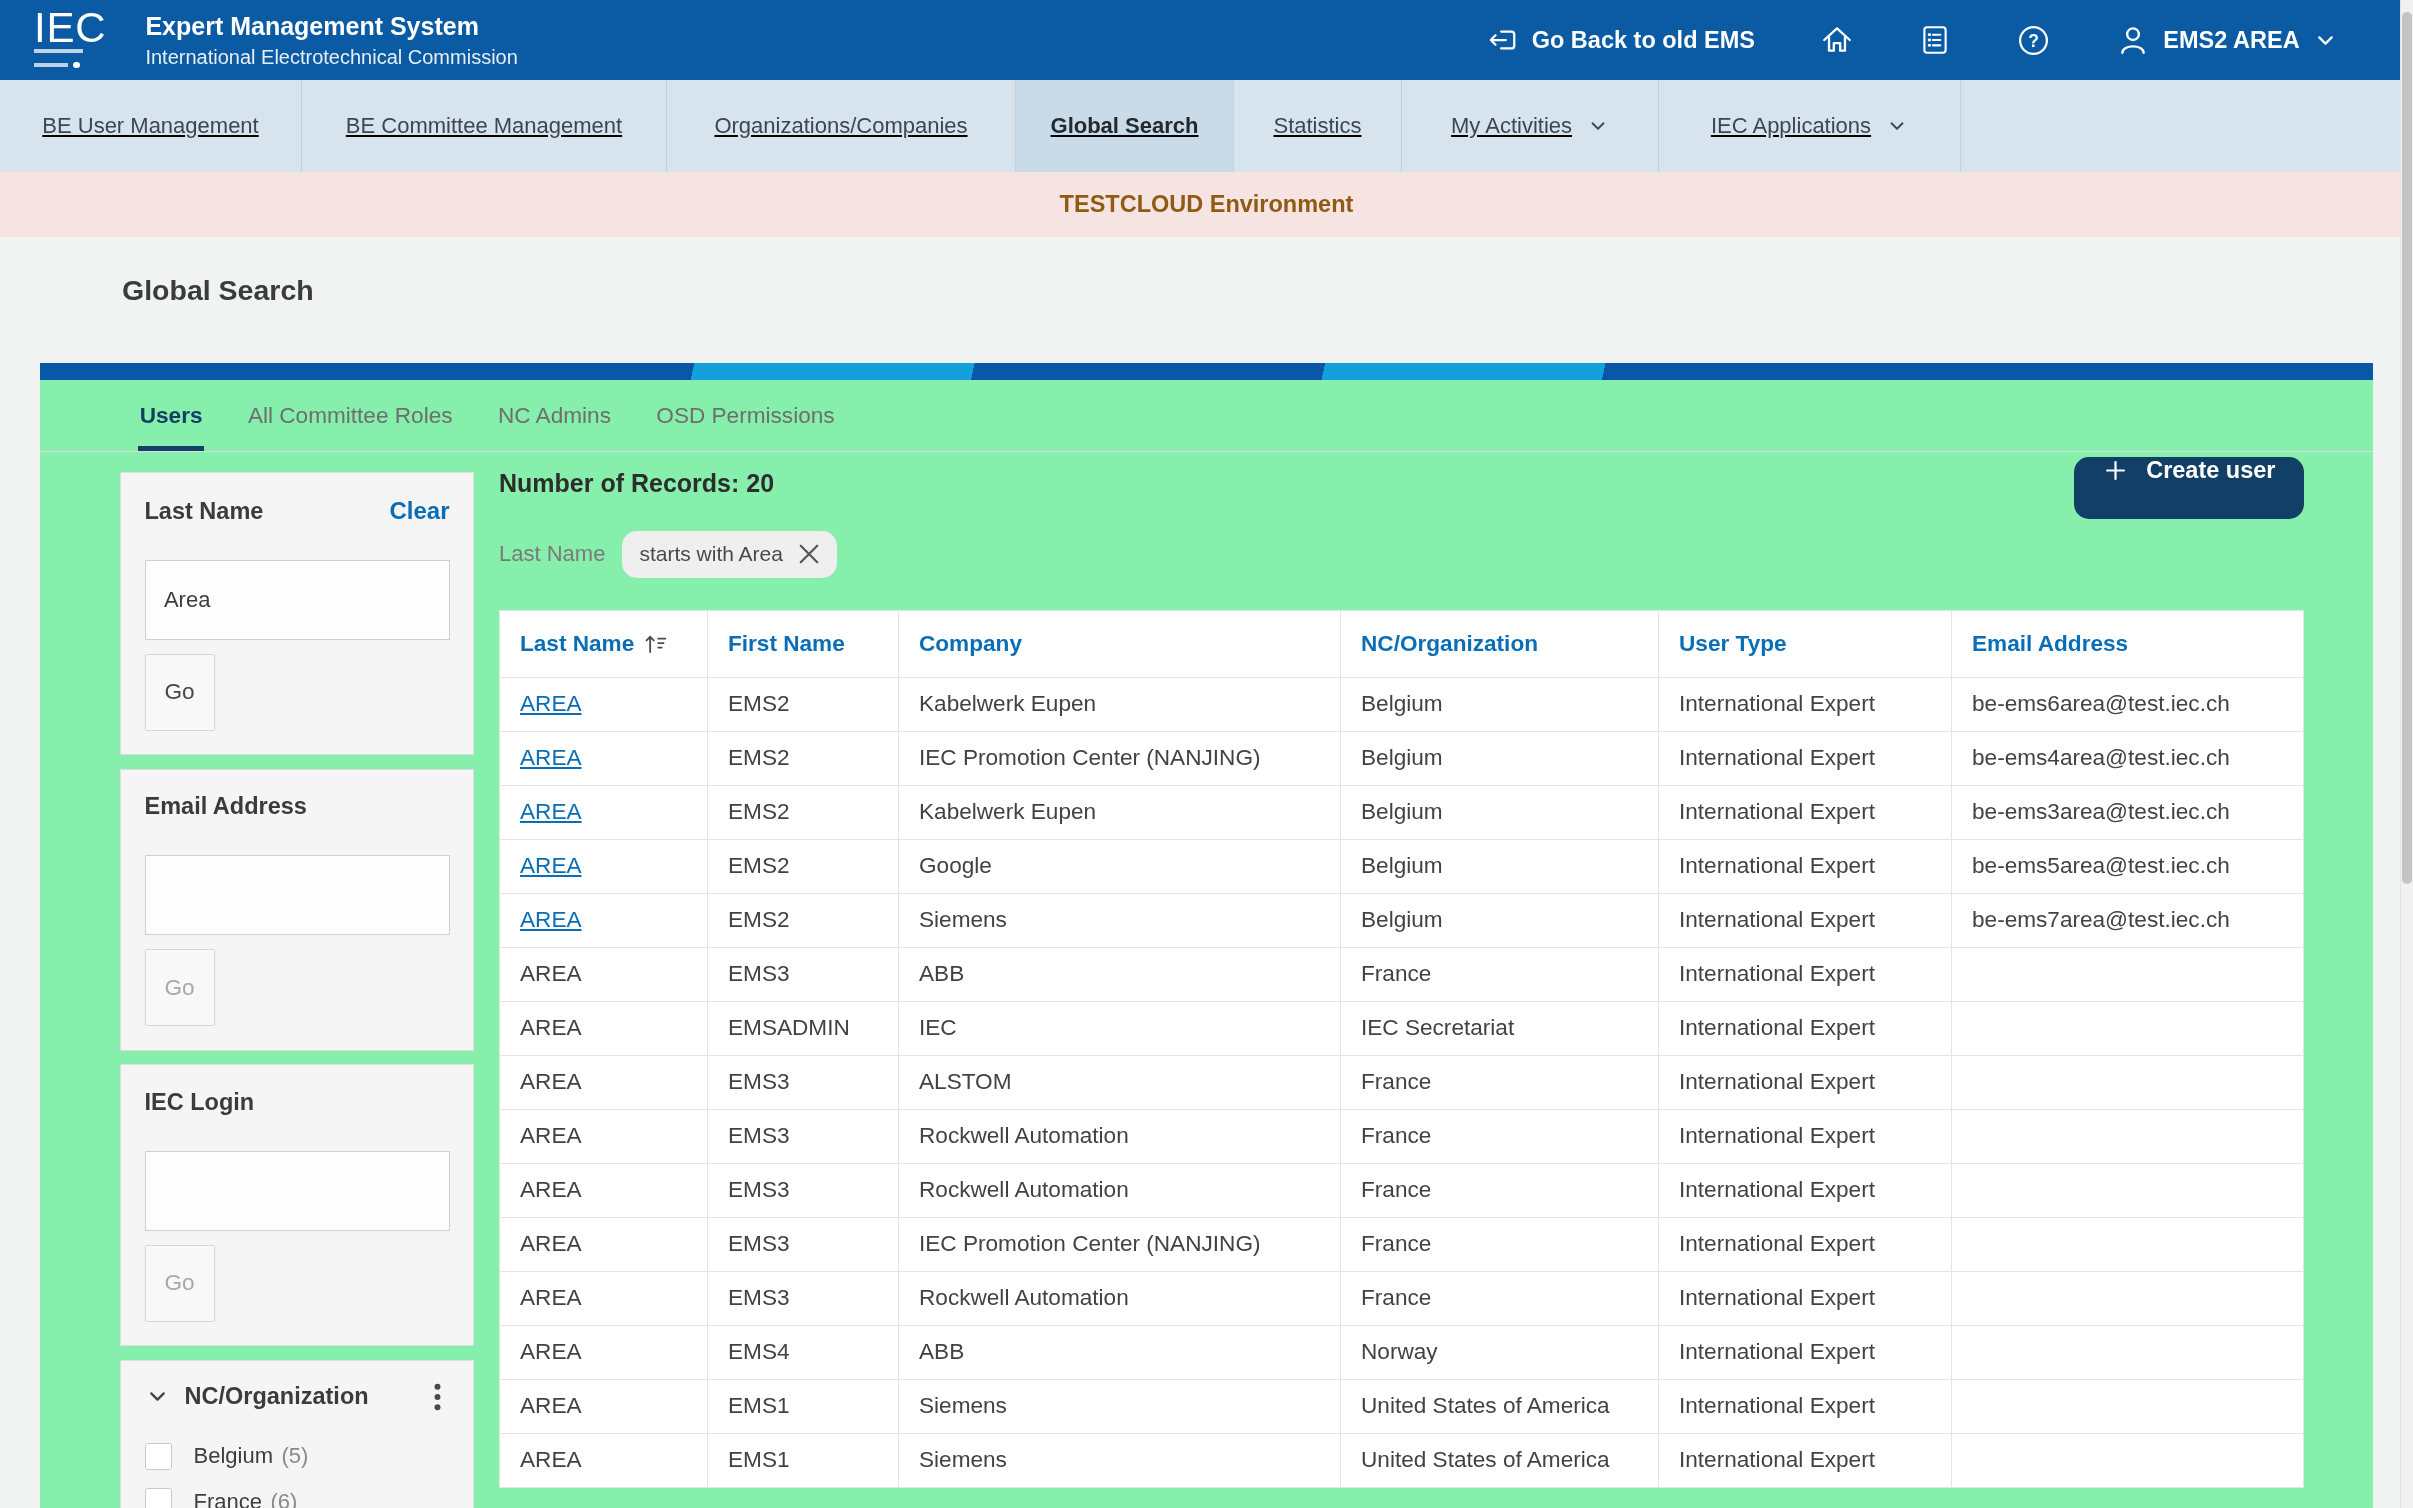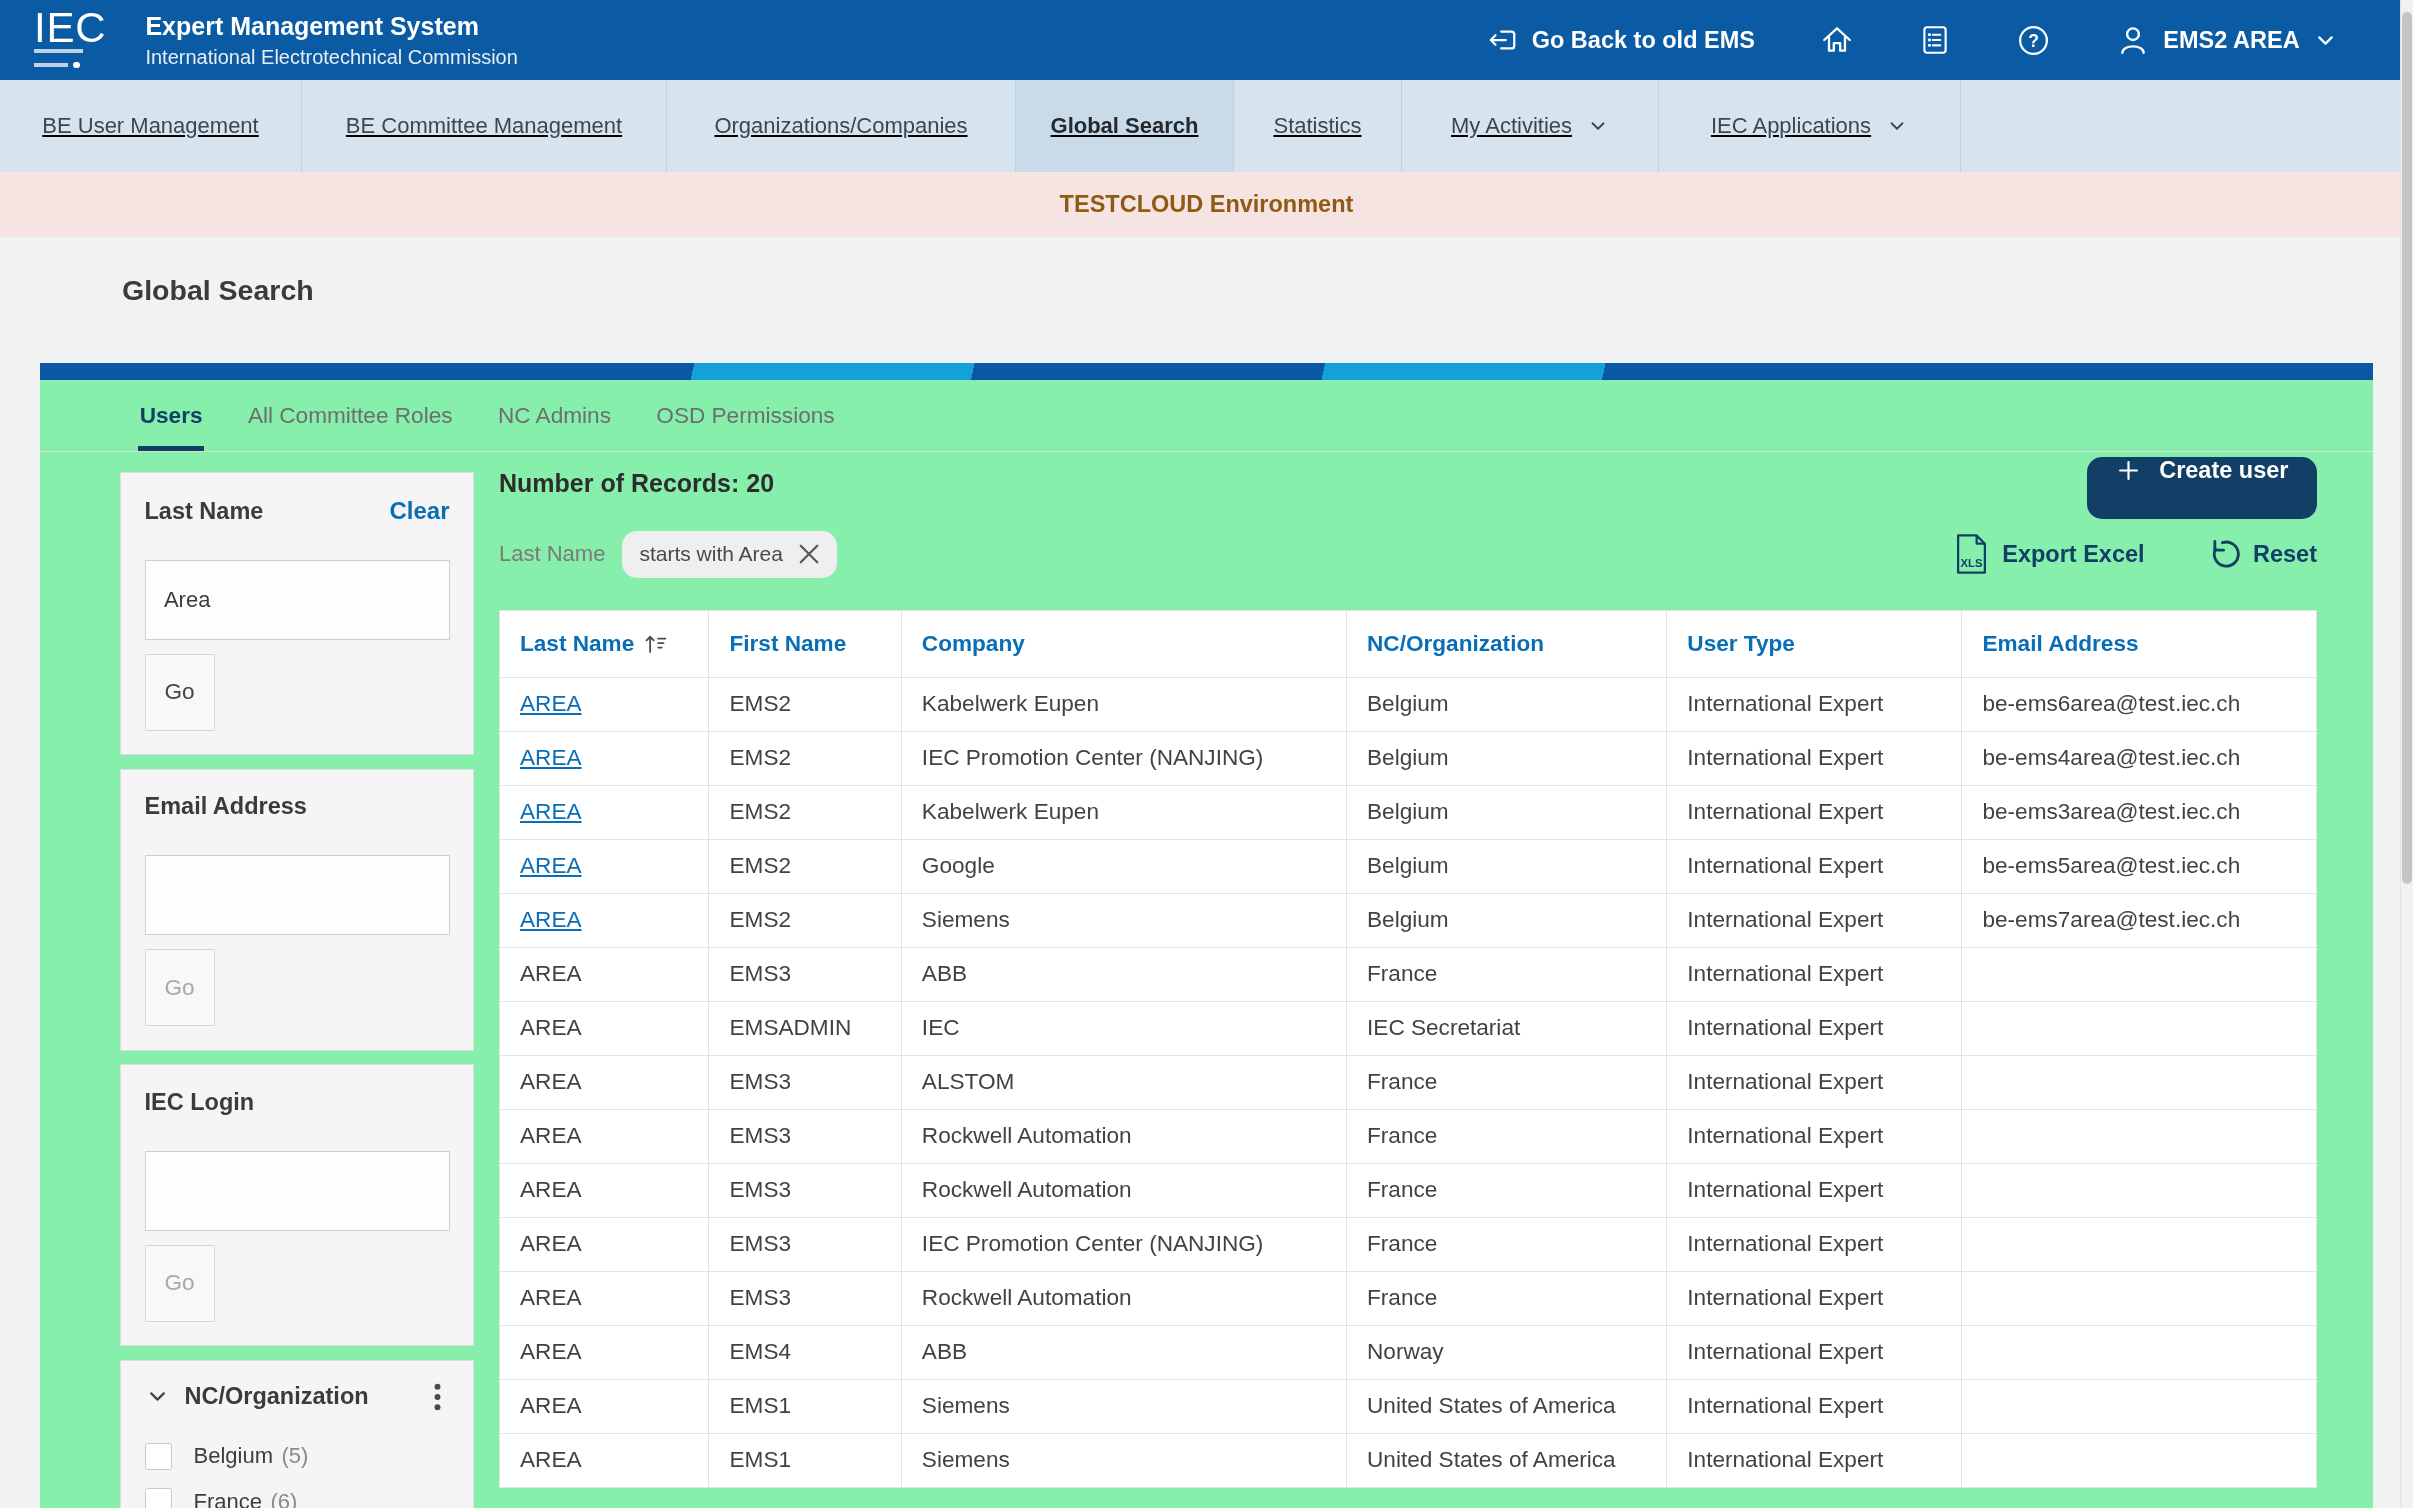--- a/index.html
+++ b/index.html
@@ -61,21 +61,21 @@
   .nc-card { background:#f5f5f5; border:0.8px solid #dddddd; padding:20px 23.5px; height:184px; }
   .nc-head { display:flex; align-items:center; }
   .nc-title { font-size:23.5px; font-weight:700; color:#3b3b3b; margin-left:15px; flex:1; }
   .nc-options { margin-top:30px; display:flex; flex-direction:column; gap:18.4px; }
   .nc-opt { display:flex; align-items:center; gap:22px; }
   .checkbox { width:27px; height:27px; background:#fff; border:1.7px solid #c9c9c9; border-radius:2.5px; cursor:pointer; flex:0 0 auto; }
   .nc-label { font-size:22px; color:#3d3d3d; }
   .nc-count { font-size:22px; color:#8a8a8a; margin-left:8.4px; }
 
   
-  .main { position:absolute; left:459px; right:56px; top:94px; }
+  .main { position:absolute; left:459px; right:69px; top:94px; }
   .main-row1 { display:flex; justify-content:space-between; align-items:flex-start; }
   .records-label { font-size:25px; font-weight:700; color:#2d2d2d; margin-top:11.7px; }
   .create-btn { height:62px; background:#123f66; color:#fff; border:none; border-radius:15px;
                 font-size:23.5px; font-weight:700; display:flex; gap:17px; padding:0 28.5px;
                 font-family:"Liberation Sans", sans-serif; cursor:pointer; }
   .main-row2 { display:flex; justify-content:space-between; align-items:center; margin-top:11.7px; }
   .chip-group { display:flex; align-items:center; }
   .chip-field { font-size:22px; color:#7a7a7a; margin-right:17px; }
   .chip { height:47px; background:#efefef; border-radius:15px; display:flex; align-items:center; padding:0 17px; }
   .chip-value { font-size:21px; color:#4a4a4a; }
@@ -285,41 +285,20 @@
           <span class="chip">
             <span class="chip-value">starts with Area</span>
             <span class="chip-x">
               <svg width="22" height="22" viewBox="0 0 16 16" fill="none" stroke="#555" stroke-width="1.6" stroke-linecap="round">
                 <path d="M2 2 L14 14 M14 2 L2 14"></path>
               </svg>
             </span>
           </span>
         </div>
 
-        <div class="action-links">
-          <div class="action-link">
-            <span>
-              <svg width="35" height="42" viewBox="0 0 34 40" fill="none" stroke="#123f66" stroke-width="2.2" stroke-linejoin="round" style="font-size:28px">
-                <path d="M4 2 H22 L30 10 V38 H4 Z"></path>
-                <path d="M22 2 V10 H30"></path>
-                <text x="17" y="33" text-anchor="middle" font-size="11" font-weight="bold" fill="#123f66" stroke="none" font-family="Liberation Sans, sans-serif">XLS</text>
-              </svg>
-            </span>
-            <span>Export Excel</span>
-          </div>
-          <div class="action-link">
-            <span>
-              <svg width="35" height="35" viewBox="0 0 32 32" fill="none" stroke="#123f66" stroke-width="2.6" stroke-linecap="round" stroke-linejoin="round">
-                <path d="M9 4 v8 h8"></path>
-                <path d="M9.5 11 A 11 11 0 1 0 16 5.2"></path>
-              </svg>
-            </span>
-            <span>Reset</span>
-          </div>
-        </div>
       </div>
 
       <table class="tbl">
         <colgroup>
           <col style="width:208px">
             <col style="width:191px">
             <col style="width:442px">
           <col style="width:318px">
             <col style="width:293px">
             <col style="width:352px">

